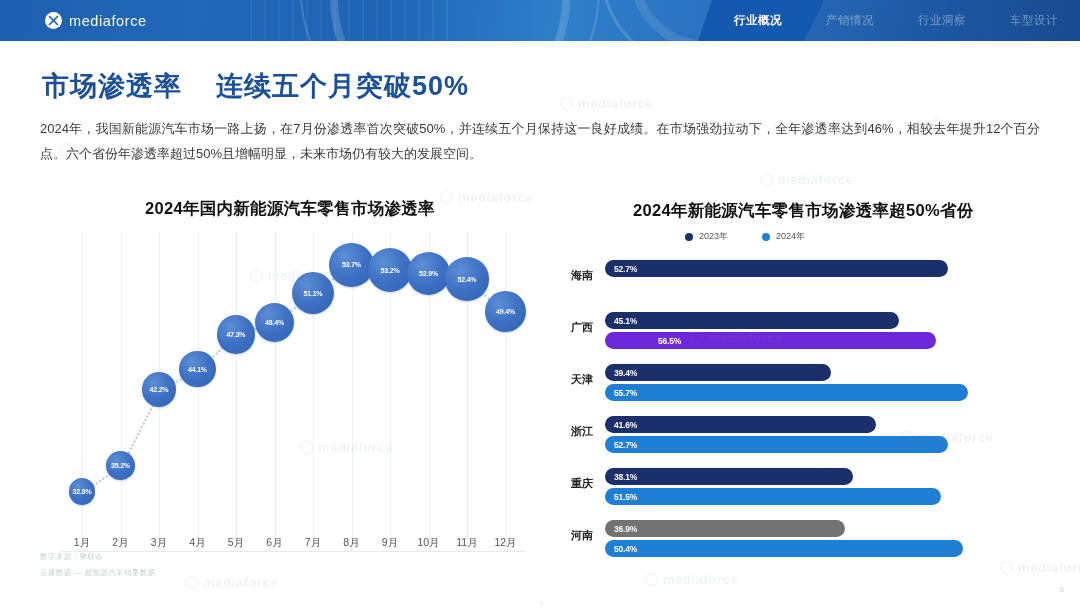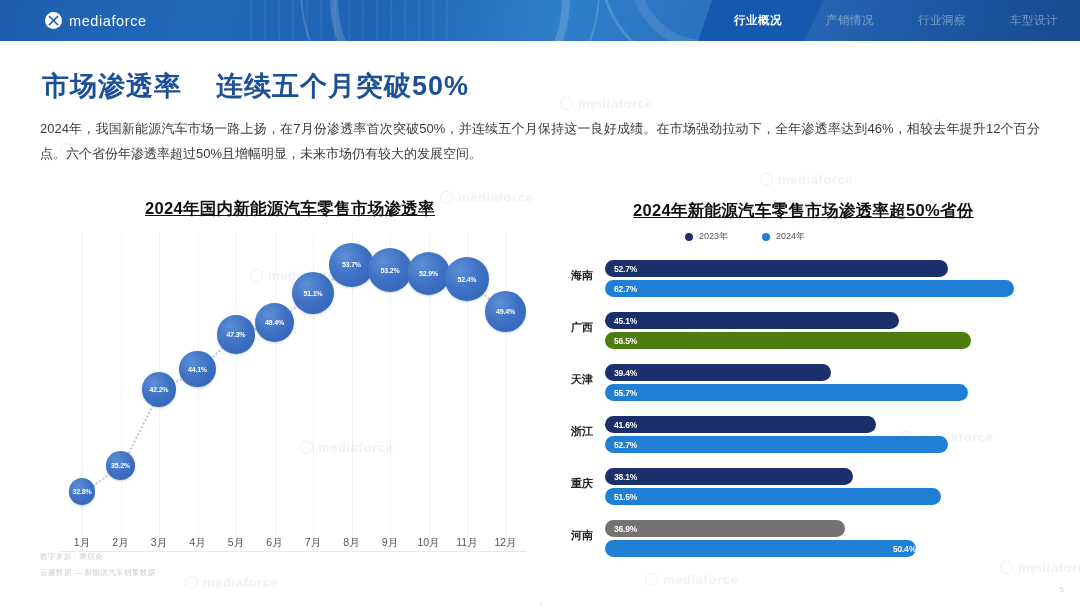--- a/index.html
+++ b/index.html
@@ -55,21 +55,21 @@
     font-size:27px; font-weight:700; color:#1b4f96; letter-spacing:1px;
     white-space:pre;
   }
   .para {
     position:absolute; left:40px; top:116px; width:1000px;
     font-size:13px; line-height:25px; color:#3b3b3b; text-align:justify;
   }
 
   
   .chart-title {
-    position:absolute; font-size:16.5px; font-weight:700; color:#111; letter-spacing:.3px;text-decoration:underline;
+    position:absolute; font-size:16.5px; font-weight:700; color:#111; letter-spacing:.3px;
   }
   #left-title { left:145px; top:198px; }
   #right-title { left:633px; top:200px; }
 
   
   .line-chart { position:absolute; left:40px; top:232px; width:490px; height:320px; }
   .grid-col {
     position:absolute; top:0; bottom:0; width:1px; background:#eef1f5;
   }
   .axis-base { position:absolute; left:20px; right:4px; bottom:0; height:1px; background:#e6eaf0; }
@@ -216,30 +216,27 @@
       <div class="lg-item">
         <span class="lg-dot" style="background:#1f7fd4"></span>
         <span>2024年</span>
       </div>
     </div>
   <div class="bar-row" style="top: 30px;">
         <div class="prov-label">海南</div>
         <div class="bar y23" style="width: 343.348px; background: rgb(27, 47, 107);">
           <span>52.7%</span>
         </div>
-        <div class="bar y24" style="width: 408.5px; background: rgb(31, 127, 212);">
-          <span>62.7%</span>
-        </div>
       </div>
       <div class="bar-row" style="top: 82px;">
         <div class="prov-label">广西</div>
         <div class="bar y23" style="width: 293.833px; background: rgb(27, 47, 107);">
           <span>45.1%</span>
         </div>
-        <div class="bar y24" style="width: 366px; background: #4d7c0f;">
+        <div class="bar y24" style="width: 331px; background: #6d28d9; padding-left: 44px;">
           <span>56.5%</span>
         </div>
       </div>
       <div class="bar-row" style="top: 134px;">
         <div class="prov-label">天津</div>
         <div class="bar y23" style="width: 226px; background: rgb(27, 47, 107);">
           <span>39.4%</span>
         </div>
         <div class="bar y24" style="width: 362.894px; background: rgb(31, 127, 212);">
           <span>55.7%</span>
@@ -261,21 +258,21 @@
         </div>
         <div class="bar y24" style="width: 335.53px; background: rgb(31, 127, 212);">
           <span>51.5%</span>
         </div>
       </div>
       <div class="bar-row" style="top: 290px;">
         <div class="prov-label">河南</div>
         <div class="bar y23" style="width: 240.409px; background: #737373;">
           <span>36.9%</span>
         </div>
-        <div class="bar y24" style="width: 311px; background: rgb(31, 127, 212); justify-content: flex-end;">
+        <div class="bar y24" style="width: 358px; background: rgb(31, 127, 212);">
           <span>50.4%</span>
         </div>
       </div>
     </div>
 
   <div class="page-num">5</div>
   <div class="footdot"></div>
 <div class="wm" style="left: 60px; top: 142px;">
       <span class="wmk"></span>
       <span>mediaforce</span>

